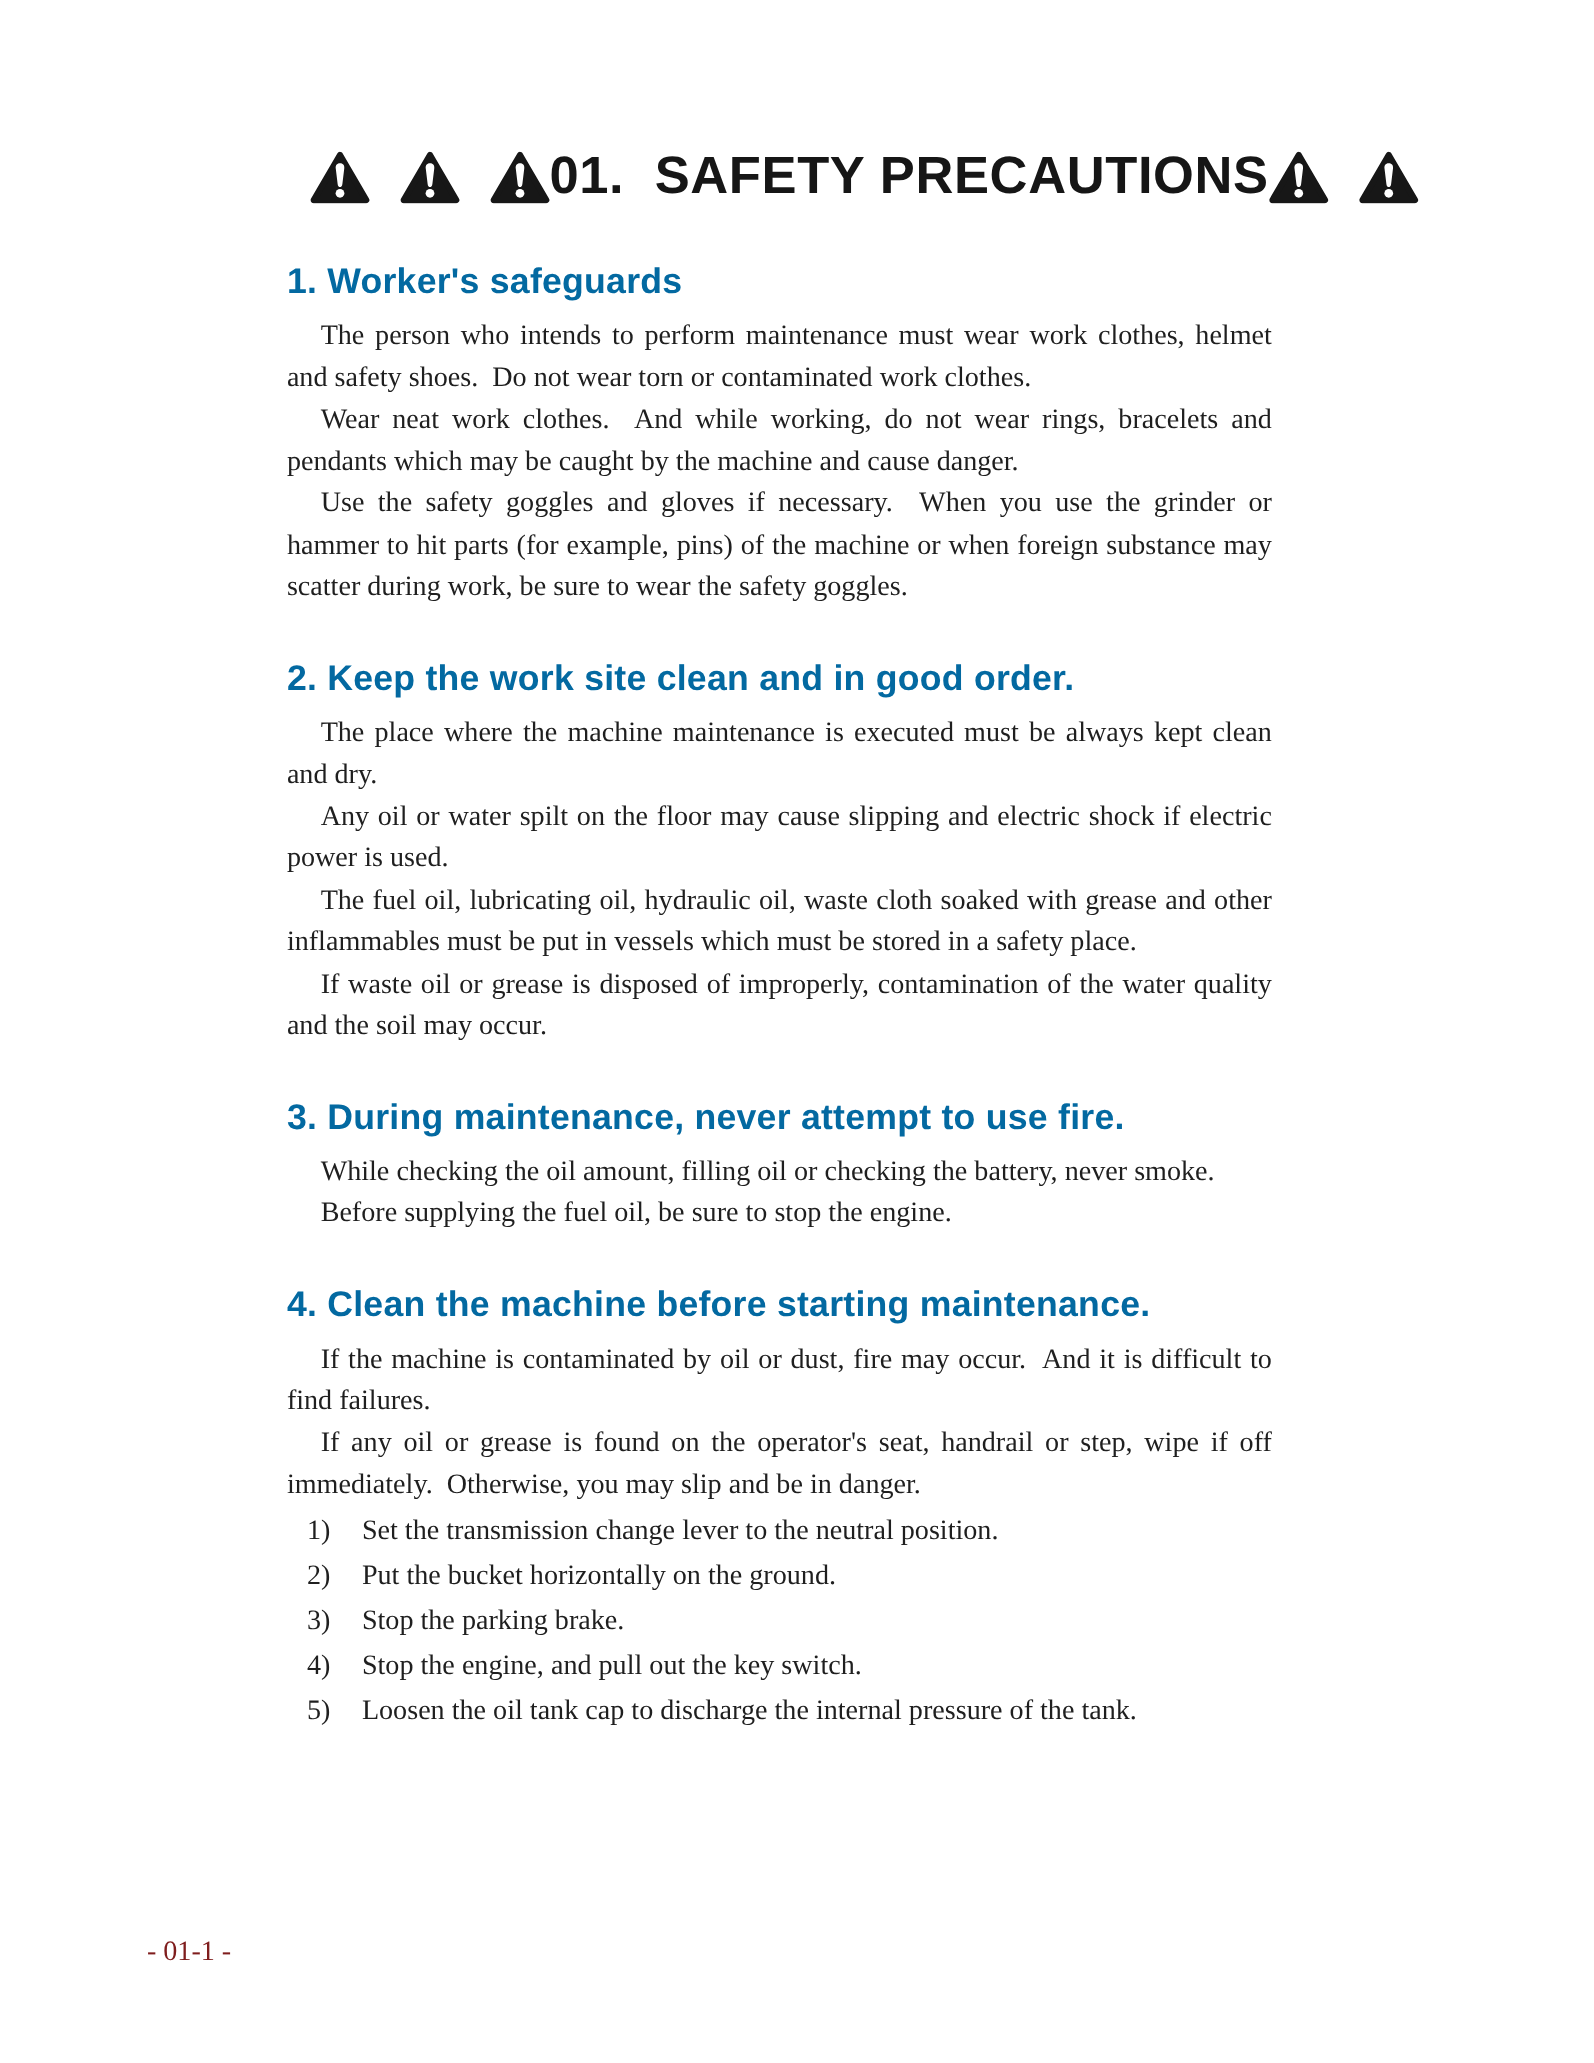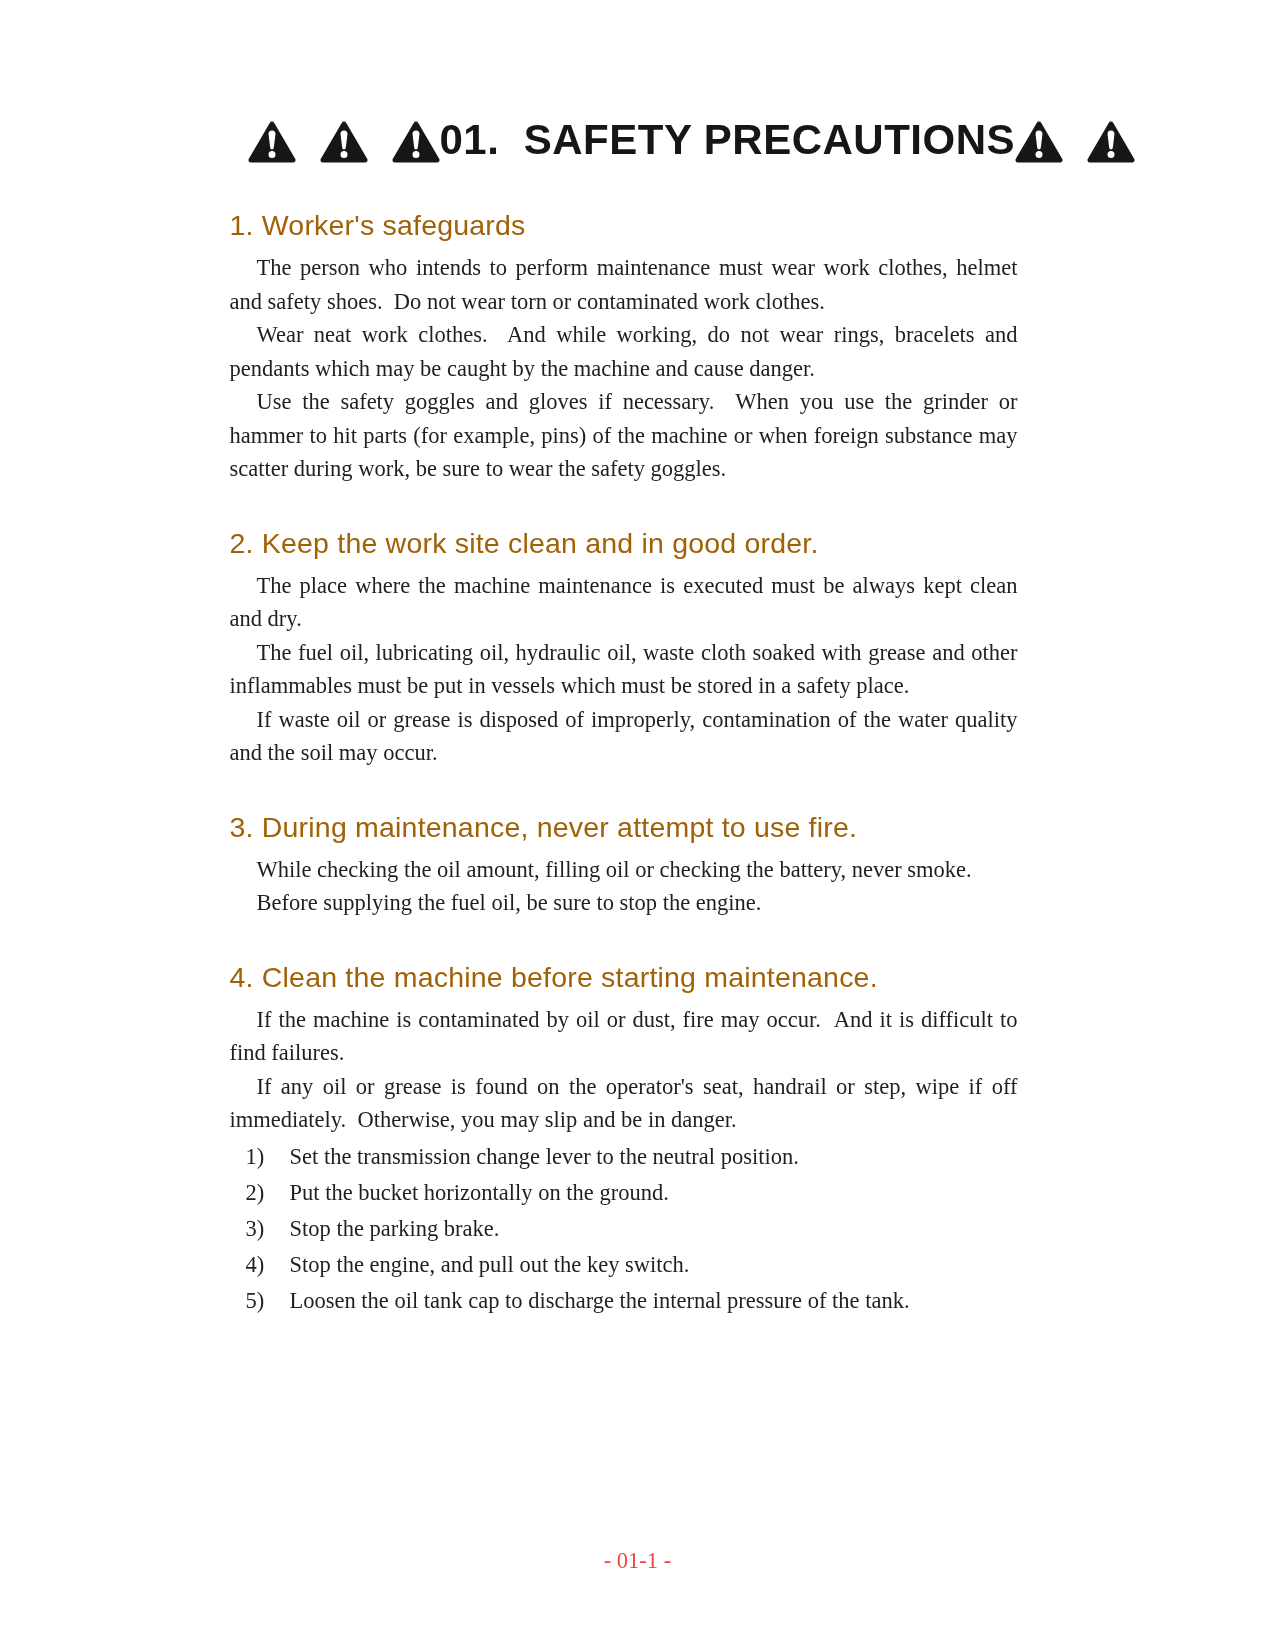--- a/index.html
+++ b/index.html
@@ -40,45 +40,45 @@
   .intro { margin-top: 32px; }
   .para {
     font-size: 22.5px;
     line-height: 33.5px;
     text-indent: 27px;
     text-align: justify;
     white-space: pre-wrap;
   }
   .section-heading {
     font-family: "Liberation Sans", sans-serif;
-    font-weight: normal;
+    font-weight: bold;
     font-size: 28.5px;
     line-height: 34px;
-    color: #a16207;
+    color: #0369a1;
     letter-spacing: 0.2px;
     margin: 40px 0 9px 0;
   }
   .section-heading.two-line { line-height: 40px; margin-bottom: 11px; }
   .section-heading .h-line { display: block; }
   .section-heading .h-line.indent2 { padding-left: 34px; }
   .proc-list { padding-left: 16px; margin-top: 2px; }
   .proc-item {
     font-size: 22.5px;
     line-height: 36px;
     display: flex;
   }
   .proc-num { flex: 0 0 44px; }
   .proc-text { flex: 1 1 auto; }
   .page-footer {
     position: absolute;
     left: 0; right: 0;
     bottom: 76px;
-    text-align: center;
+    text-align: left;
     font-size: 22.5px;
-    color: #ef4444;
+    color: #7f1d1d;
   }
 </style>
 </head>
 <body>
 
 <div class="page">
 
   <header class="page-header">
     <span class="tri-group">
       <svg class="warn-icon" width="48" height="42" viewBox="0 0 48 42">
@@ -121,20 +121,21 @@
   <section>
     <h2 class="section-heading">1. Worker's safeguards</h2>
     <p class="para">The person who intends to perform maintenance must wear work clothes, helmet and safety shoes.  Do not wear torn or contaminated work clothes.</p>
     <p class="para">Wear neat work clothes.  And while working, do not wear rings, bracelets and pendants which may be caught by the machine and cause danger.</p>
     <p class="para">Use the safety goggles and gloves if necessary.  When you use the grinder or hammer to hit parts (for example, pins) of the machine or when foreign substance may scatter during work, be sure to wear the safety goggles.</p>
   </section>
 
   <section>
     <h2 class="section-heading">2. Keep the work site clean and in good order.</h2>
     <p class="para">The place where the machine maintenance is executed must be always kept clean and dry.</p>
+    <p class="para">Any oil or water spilt on the floor may cause slipping and electric shock if electric power is used.</p>
     <p class="para">The fuel oil, lubricating oil, hydraulic oil, waste cloth soaked with grease and other inflammables must be put in vessels which must be stored in a safety place.</p>
     <p class="para">If waste oil or grease is disposed of improperly, contamination of the water quality and the soil may occur.</p>
   </section>
 
   <section>
     <h2 class="section-heading">3. During maintenance, never attempt to use fire.</h2>
     <p class="para">While checking the oil amount, filling oil or checking the battery, never smoke.</p>
     <p class="para">Before supplying the fuel oil, be sure to stop the engine.</p>
   </section>
 

